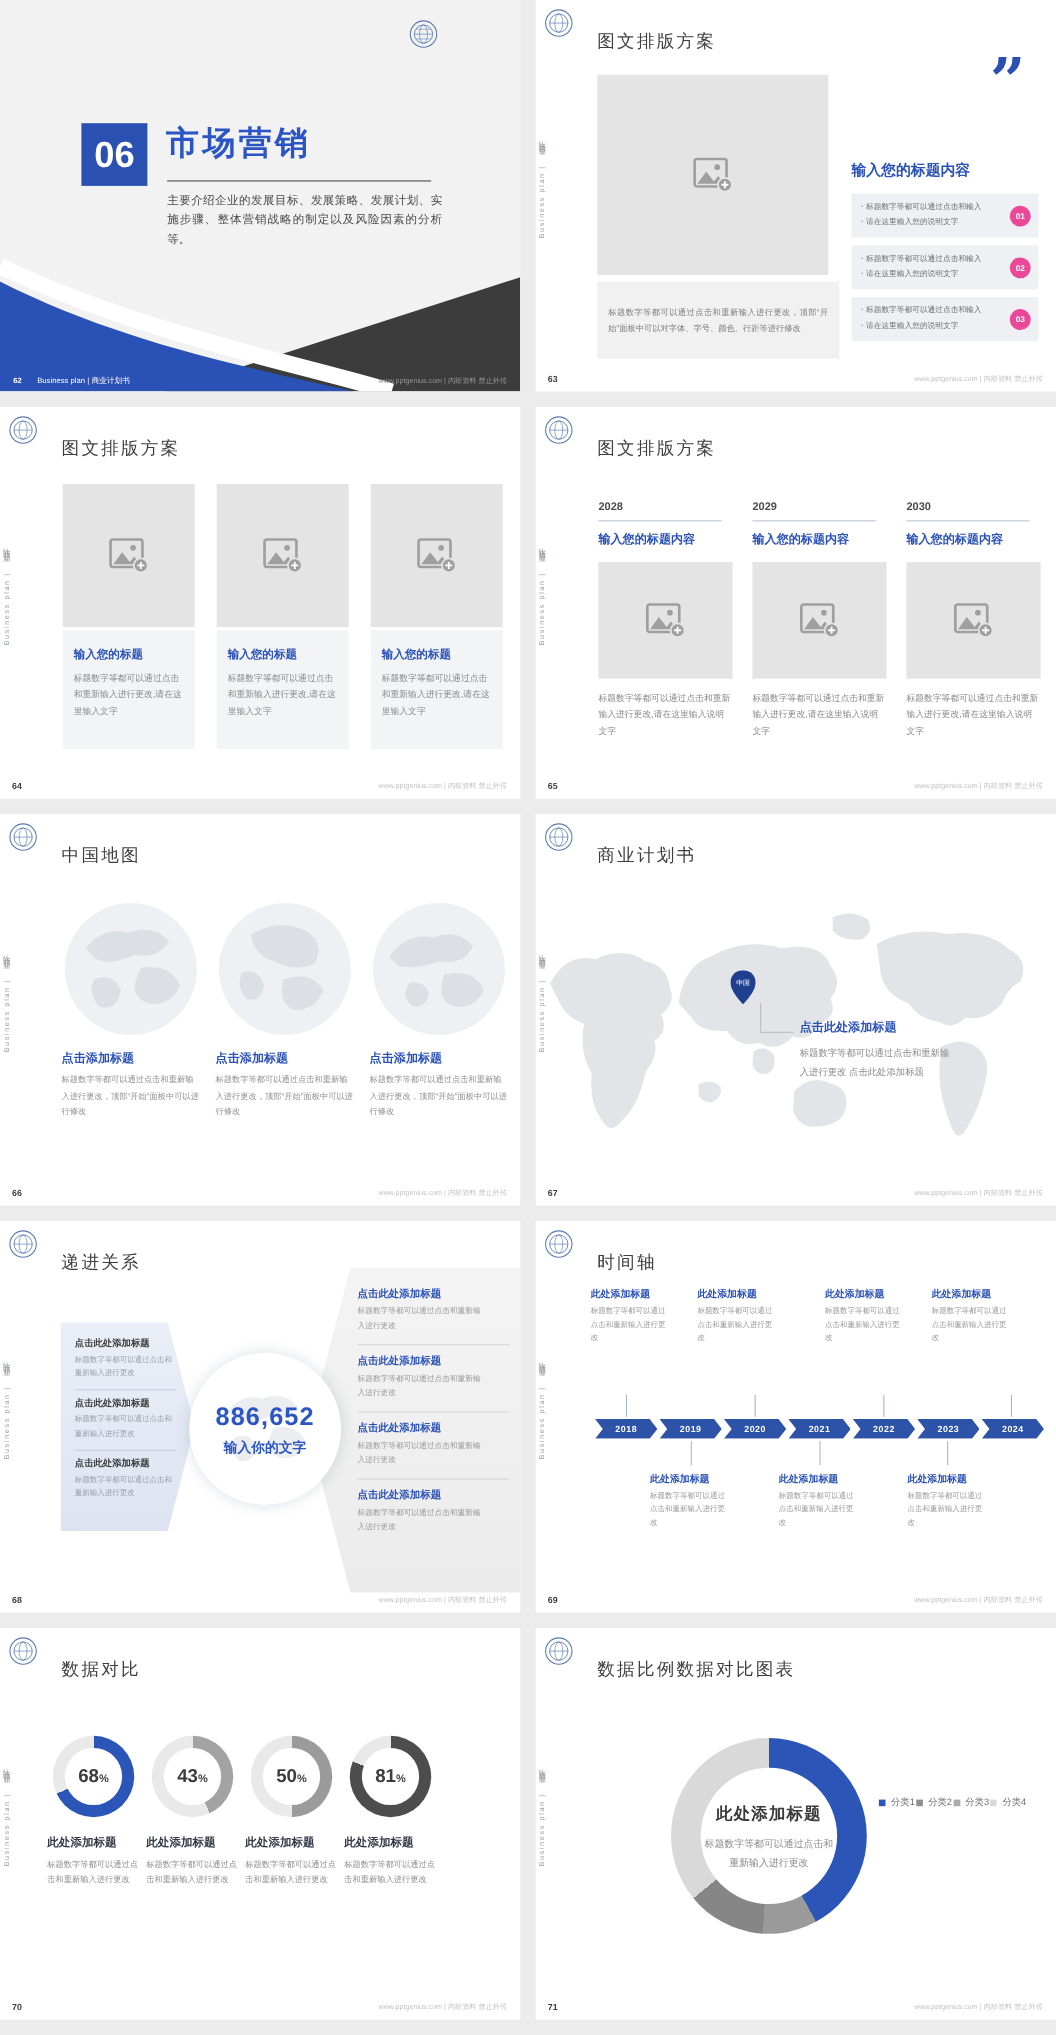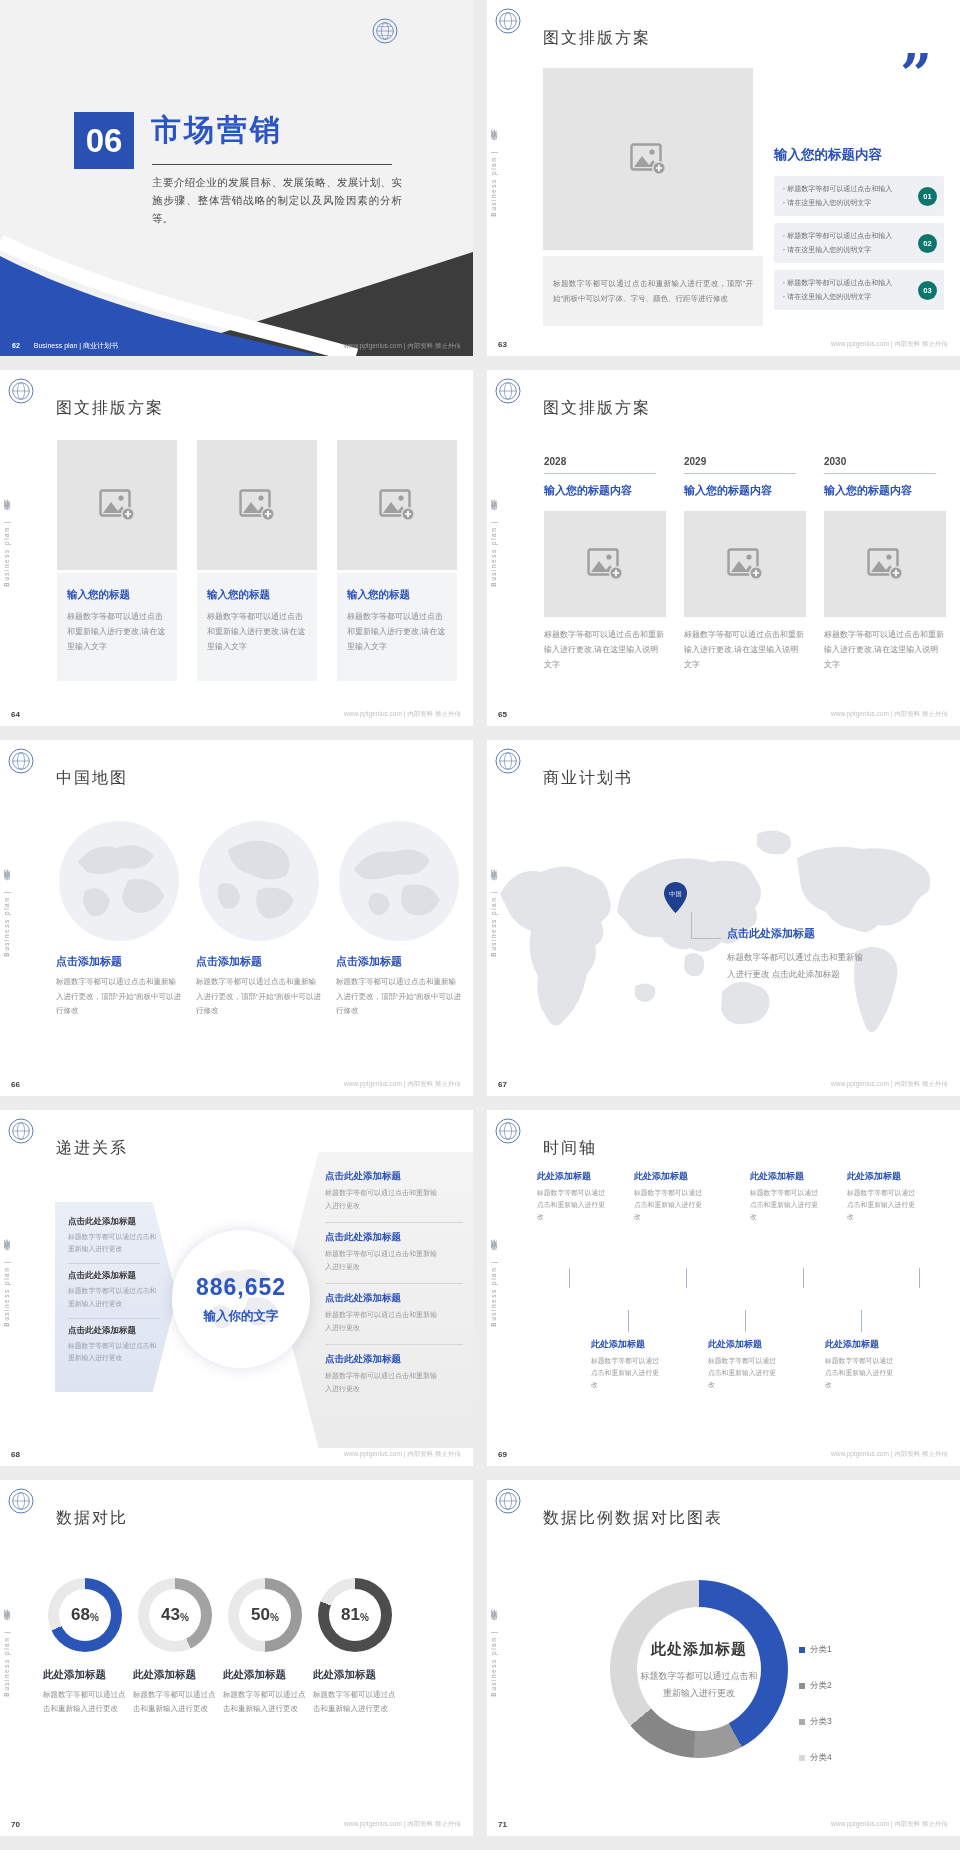--- a/index.html
+++ b/index.html
@@ -31,21 +31,21 @@
 .c-footl .n{font-weight:bold;margin-right:14px}
 .c-footr{position:absolute;right:12px;bottom:5px;color:#969696;font-size:6.5px;z-index:3}
 
 .ph63{position:absolute;left:56px;top:68px;width:210px;height:182px}
 .cap63{position:absolute;left:56px;top:256px;width:220px;background:#f1f1f1;padding:20px 10px;font-size:7.5px;line-height:2;color:#7d7d7d;text-align:justify}
 .q63{position:absolute;left:413px;top:46px;font-size:56px;font-weight:bold;color:#2a50b2;font-family:"DejaVu Serif",serif;line-height:1}
 .h63{position:absolute;left:287px;top:146px;font-size:13.5px;font-weight:bold;color:#2b52b8}
 .li63{position:absolute;left:287px;width:170px;height:40px;background:#eef0f3;border-radius:2px;display:flex;align-items:center;padding:0 7px 0 9px}
 .li63 .txt{flex:1;font-size:7px;color:#6f6f6f;line-height:1.95}
 .li63 .bl::before{content:"·  ";font-weight:bold;color:#8a8a8a}
-.badge{width:19px;height:19px;border-radius:50%;background:#0f766e;color:#fff;font-size:7.5px;font-weight:bold;display:flex;align-items:center;justify-content:center;flex:none}
+.badge{width:19px;height:19px;border-radius:50%;background:#ec4899;color:#fff;font-size:7.5px;font-weight:bold;display:flex;align-items:center;justify-content:center;flex:none}
 
 .col64{position:absolute;top:70px;width:120px}
 .ph64{width:120px;height:130px}
 .card64{margin-top:3px;background:#f3f4f6;padding:15px 10px 12px;height:108px}
 .card64 h4{font-size:10.5px;font-weight:bold;color:#2b52b8;margin-bottom:7px}
 .card64 p{font-size:8px;line-height:1.9;color:#8a8a8a}
 
 .col65{position:absolute;top:86px;width:122px}
 .y65{font-size:10px;font-weight:bold;color:#4a4a4a}
 .yline{height:1px;background:#b9c4d8;margin:6px 0 9px;width:112px}
@@ -96,21 +96,21 @@
 .dl70{position:absolute;inset:0;display:flex;align-items:center;justify-content:center;z-index:2;font-size:17px;font-weight:bold;color:#3d3d3d}
 .dl70 .u{font-size:10px;margin-top:4px}
 .t70{margin-top:16px;font-size:10.5px;font-weight:bold;color:#333a47}
 .b70{margin-top:6px;font-size:7.5px;line-height:1.85;color:#8f8f8f;width:86px}
 
 .donut71{position:absolute;left:123px;top:100px;width:178px;height:178px;border-radius:50%}
 .donut71::after{content:"";position:absolute;inset:27px;background:#fff;border-radius:50%}
 .ctr71{position:absolute;left:150px;top:160px;width:124px;text-align:center;z-index:2}
 .ctr71 h4{font-size:15px;font-weight:bold;color:#3a3a3a;letter-spacing:1px}
 .ctr71 p{margin-top:9px;font-size:9px;line-height:1.9;color:#8a8a8a}
-.leg71{position:absolute;left:312px;top:164px;width:135px;display:grid;grid-template-columns:1fr;row-gap:24px}
+.leg71{position:absolute;left:312px;top:153px;width:135px;display:grid;grid-template-columns:1fr 1fr 1fr 1fr;}
 .lg{display:flex;align-items:center;font-size:8.5px;color:#6f6f6f}
 .swc{width:6px;height:6px;margin-right:5px;flex:none}
 </style>
 </head>
 <body>
 
 <div class="page">
 
   <div class="slide cover">
     <div class="swirl sw1"></div>
@@ -473,20 +473,29 @@
         <p>标题数字等都可以通过点击和重新输入进行更改</p>
       </div>
     <div class="ti69" style="left:360px">
         <h5>此处添加标题</h5>
         <p>标题数字等都可以通过点击和重新输入进行更改</p>
       </div>
     <div class="conn69" style="left:82px;top:158px;height:20px"></div>
     <div class="conn69" style="left:199px;top:158px;height:20px"></div>
     <div class="conn69" style="left:316px;top:158px;height:20px"></div>
     <div class="conn69" style="left:432px;top:158px;height:20px"></div>
+    <div class="bar69">
+      <div class="yr">2018</div>
+      <div class="yr">2019</div>
+      <div class="yr">2020</div>
+      <div class="yr">2021</div>
+      <div class="yr">2022</div>
+      <div class="yr">2023</div>
+      <div class="yr">2024</div>
+    </div>
     <div class="conn69" style="left:141px;top:200px;height:22px"></div>
     <div class="conn69" style="left:258px;top:200px;height:22px"></div>
     <div class="conn69" style="left:374px;top:200px;height:22px"></div>
     <div class="bi69" style="left:104px">
         <h5>此处添加标题</h5>
         <p>标题数字等都可以通过点击和重新输入进行更改</p>
       </div>
     <div class="bi69" style="left:221px">
         <h5>此处添加标题</h5>
         <p>标题数字等都可以通过点击和重新输入进行更改</p>

